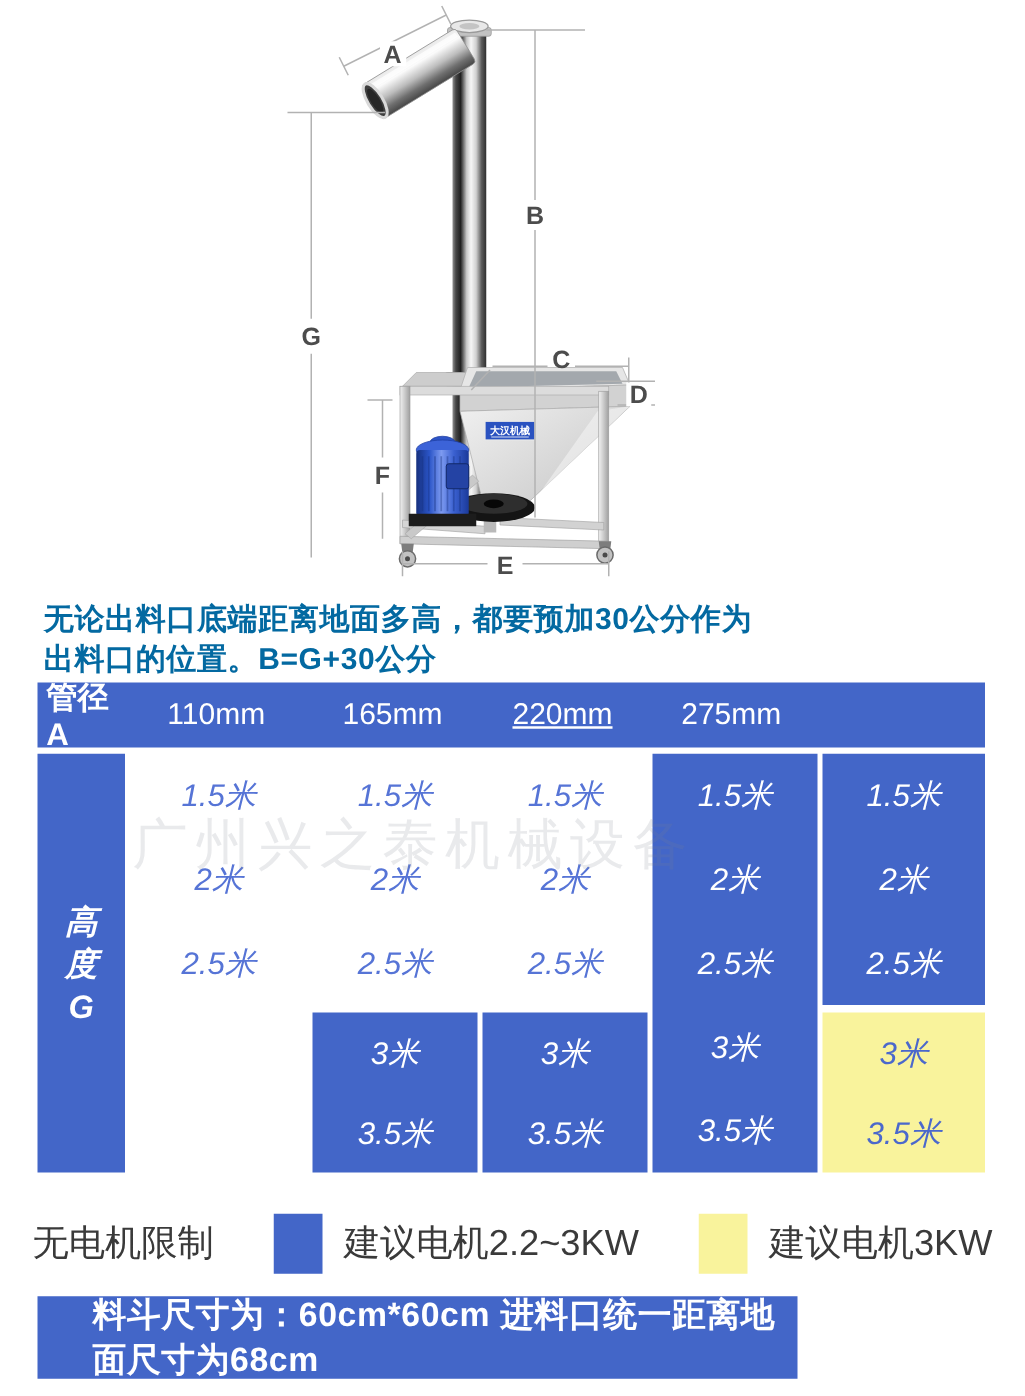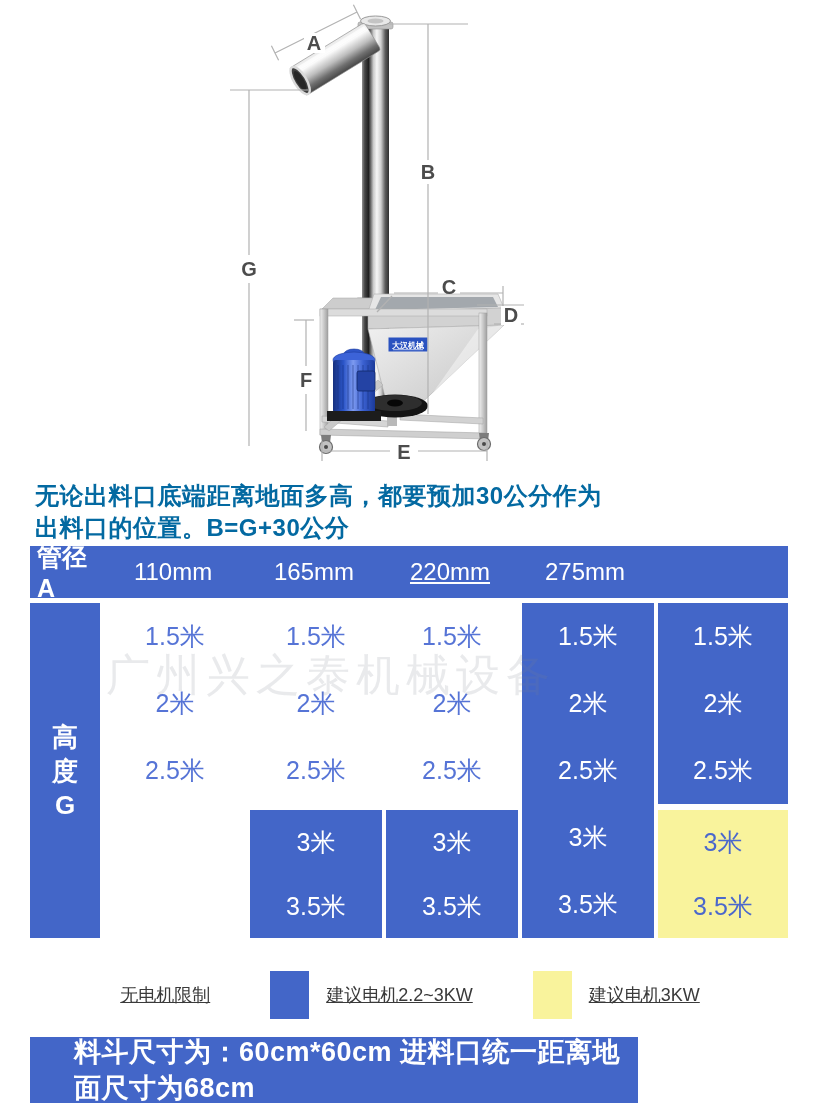--- a/index.html
+++ b/index.html
@@ -25,21 +25,21 @@
   
   .spec-table { position:relative; margin:2px 6px 0 30px; width:758px; }
   .thead {
     height:52px; background:#4366c8; color:#ffffff;
     display:flex; align-items:center;
   }
   .thead .corner { width:70px; padding-left:7px; font-size:25px; font-weight:bold; }
   .thead .hcol { font-size:24px; text-align:center; }
   .h1{width:146px;} .h2{width:136px;} .h3{width:136px;} .h4{width:136px;text-decoration:underline;} .h5{width:134px;}
   .tbody { margin-top:5px; display:flex; gap:4px; height:335px; }
-  .col { display:flex; flex-direction:column; }
+  .col { display:flex; flex-direction:column;font-style:italic; }
   .col-g   { width:70px; }
   .col-110 { width:142px; }
   .col-140 { width:132px; }
   .col-165 { width:132px; }
   .col-220 { width:132px; }
   .col-275 { width:130px; }
   .cell {
     height:67px; display:flex; align-items:center; justify-content:center;
     font-size:25px; color:#5674d6;
   }
@@ -56,22 +56,22 @@
     display:flex; flex-direction:column; align-items:center; justify-content:center;
     color:#ffffff; font-size:26px; font-weight:bold; line-height:34px;
   }
   .watermark { position:absolute; pointer-events:none; white-space:nowrap; }
   .wm1 { left:76px; top:100px; font-size:44px; letter-spacing:6px; color:rgba(125,128,140,0.17); }
   .wm2 { left:250px; top:168px; font-size:38px; letter-spacing:2px; color:rgba(125,128,140,0.13); }
 
   
   .legend {
     margin-top:33px; height:48px;
-    display:flex; align-items:center; justify-content:center; gap:60px;
-    color:#3a3a3a; font-size:18px;text-decoration:underline;
+    display:flex; align-items:center; justify-content:center; gap:48px;
+    color:#3a3a3a; font-size:29px;
   }
   .legend-item { display:flex; align-items:center; gap:17px; }
   .swatch { width:39px; height:48px; display:inline-block; }
   .sw-blue { background:#4366c8; }
   .sw-yellow { background:#f9f39c; }
 
   
   .footer-bar {
     margin:18px 0 0 30px; width:608px; height:66px; background:#4366c8;
     display:flex; align-items:center;

